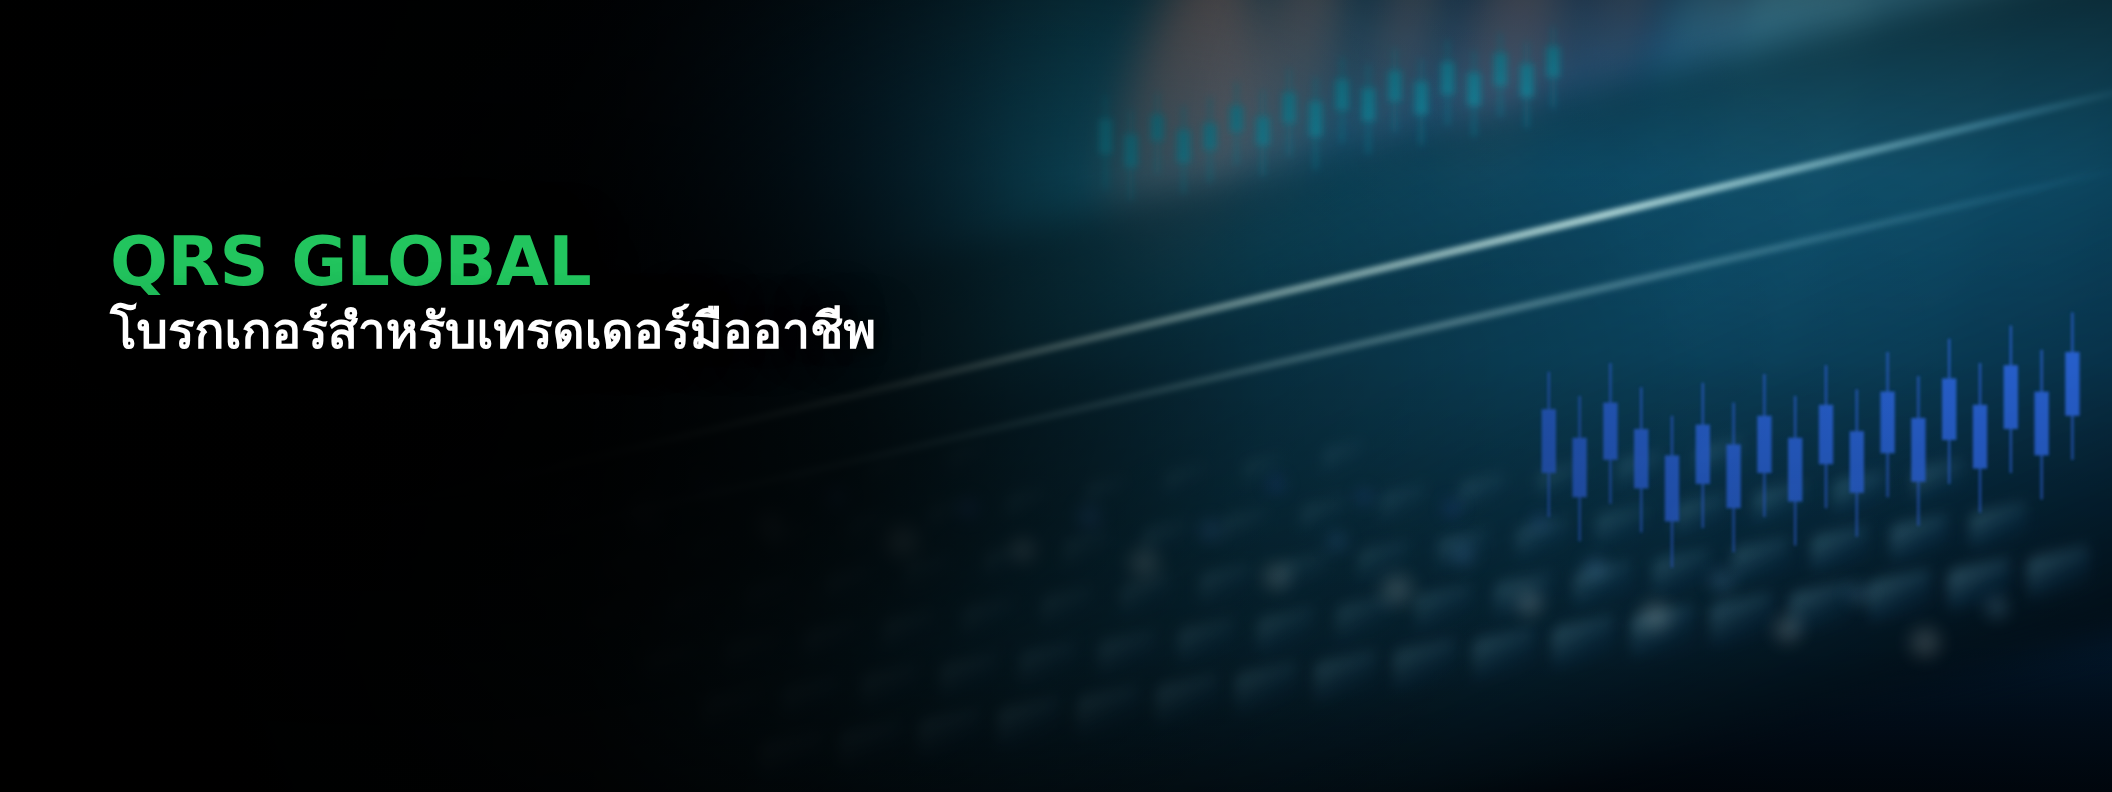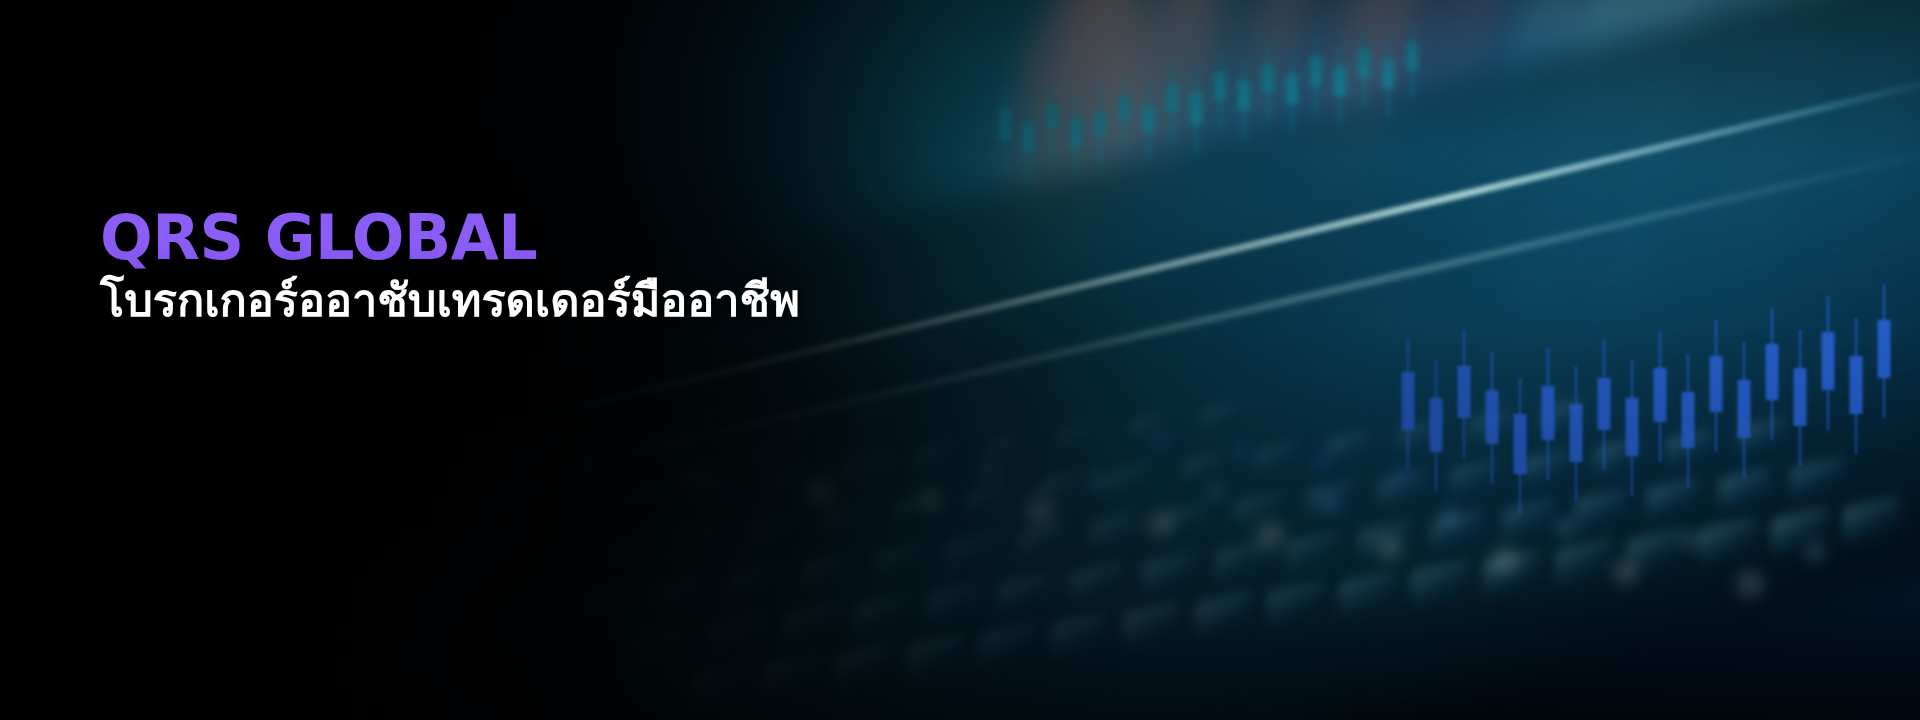--- a/index.html
+++ b/index.html
@@ -139,21 +139,21 @@
   .content {
     position:absolute;
     left:100px; top:206px;
     width:1300px;
     z-index:40;
   }
   .brand {
     font-size:62px;
     line-height:1.03;
     font-weight:bold;
-    color:#8b5cf6;
+    color:#22c55e;
     letter-spacing:-0.5px;
     text-shadow:0 2px 16px rgba(0,0,0,0.85), 0 0 46px rgba(0,0,0,0.75);
   }
   .headline {
     margin-top:4px;
     font-size:45px;
     line-height:1.2;
     font-weight:bold;
     color:#ffffff;
     letter-spacing:0px;
@@ -414,16 +414,16 @@
           <rect x="324.5" y="118" width="11" height="30" fill="#16325e"></rect>
         </g>
       </svg>
   </div>
 
   <div class="vignette"></div>
   <div class="vignette2"></div>
 
   <div class="content">
     <div class="brand">QRS GLOBAL</div>
-    <div class="headline">โบรกเกอร์ออาชับเทรดเดอร์มืออาชีพ</div>
+    <div class="headline">โบรกเกอร์สำหรับเทรดเดอร์มืออาชีพ</div>
   </div>
 
 </div>
 
 </body></html>

